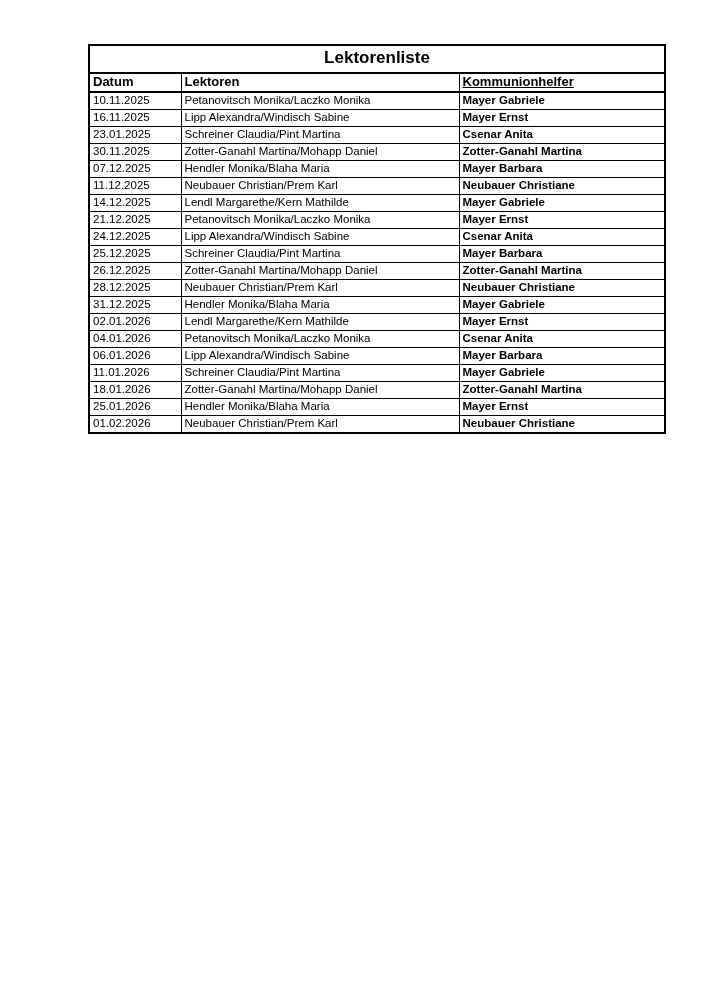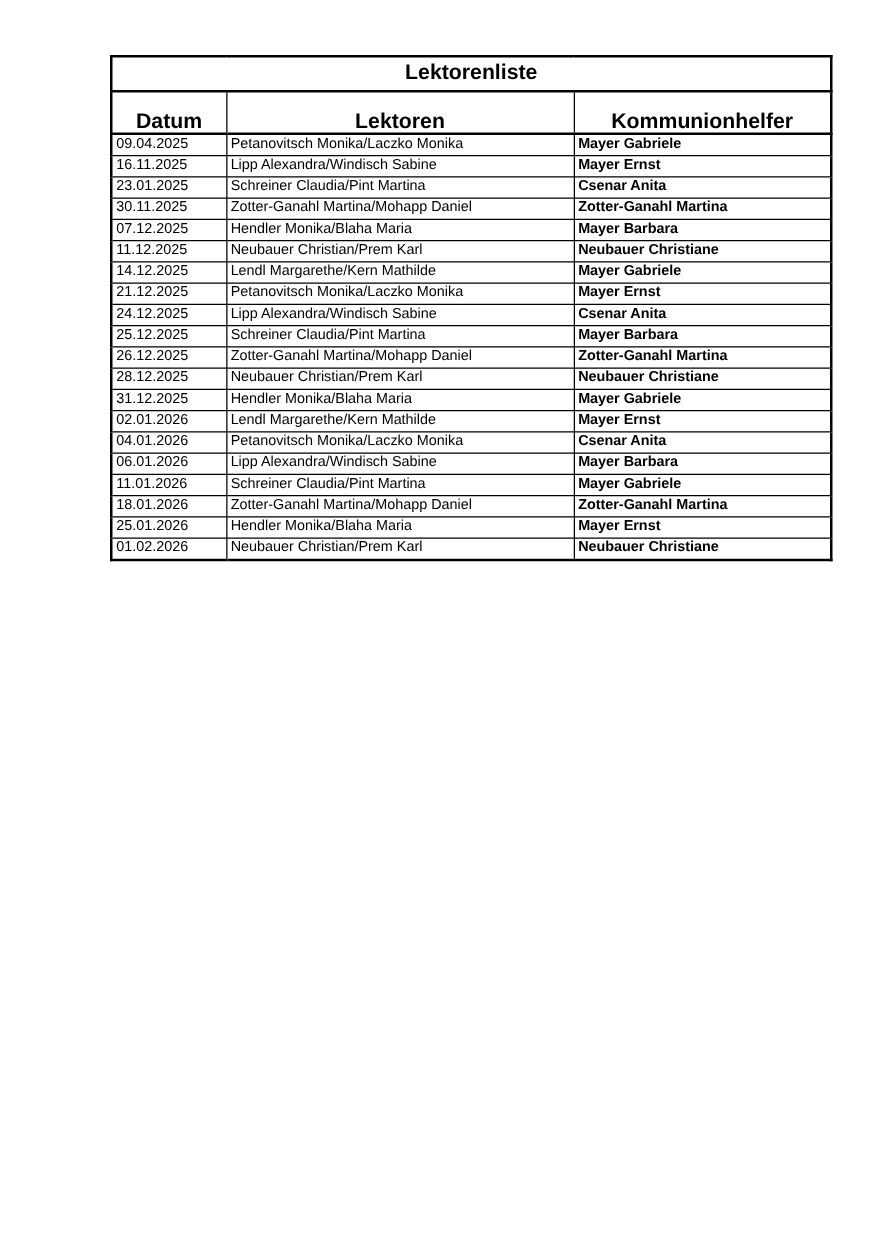--- a/index.html
+++ b/index.html
@@ -34,29 +34,29 @@
     font-weight: bold;
     text-align: center;
     height: 24px;
     padding: 0 0 2px 0;
     line-height: 24px;
   }
   th.col-header {
     border: 1px solid #000000;
     border-top: 2.5px solid #000000;
     border-bottom: 2px solid #000000;
-    font-size: 17px;
+    font-size: 13px;
     font-weight: bold;
-    text-align: center;
-    padding: 16px 3px 2px 3px;
+    text-align: left;
+    padding: 1px 3px 2px 3px;
     height: 14px;
     line-height: 14px;
   }
   th.col-header:first-child { border-left: 2.5px solid #000000; }
-  th.col-header:last-child  { border-right: 2.5px solid #000000; }
+  th.col-header:last-child  { border-right: 2.5px solid #000000; text-decoration: underline; }
 
   td.data-cell {
     border: 1px solid #000000;
     font-size: 11.5px;
     padding: 1px 3px 2px 3px;
     height: 13px;
     line-height: 13px;
     white-space: nowrap;
     overflow: hidden;
   }
@@ -79,21 +79,21 @@
         <th colspan="3" class="title-cell">Lektorenliste</th>
       </tr>
       <tr id="header-row">
           <th class="col-header">Datum</th>
           <th class="col-header">Lektoren</th>
           <th class="col-header">Kommunionhelfer</th>
         </tr>
     </thead>
     <tbody id="table-body">
         <tr>
-          <td class="data-cell">09.04.2025</td>
+          <td class="data-cell">10.11.2025</td>
           <td class="data-cell">Petanovitsch Monika/Laczko Monika</td>
           <td class="data-cell">Mayer Gabriele</td>
         </tr>
         <tr>
           <td class="data-cell">16.11.2025</td>
           <td class="data-cell">Lipp Alexandra/Windisch Sabine</td>
           <td class="data-cell">Mayer Ernst</td>
         </tr>
         <tr>
           <td class="data-cell">23.01.2025</td>

